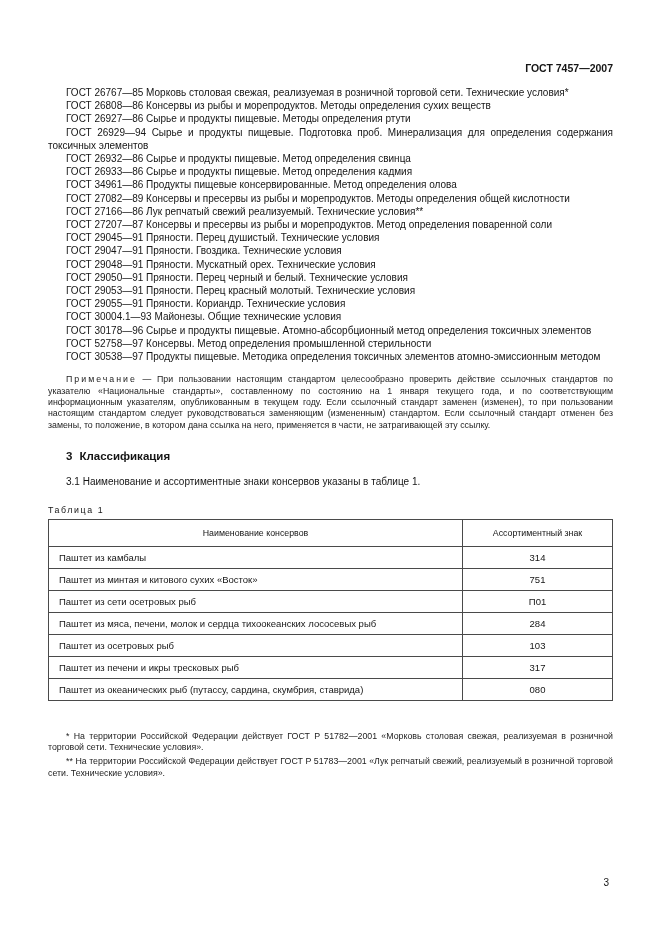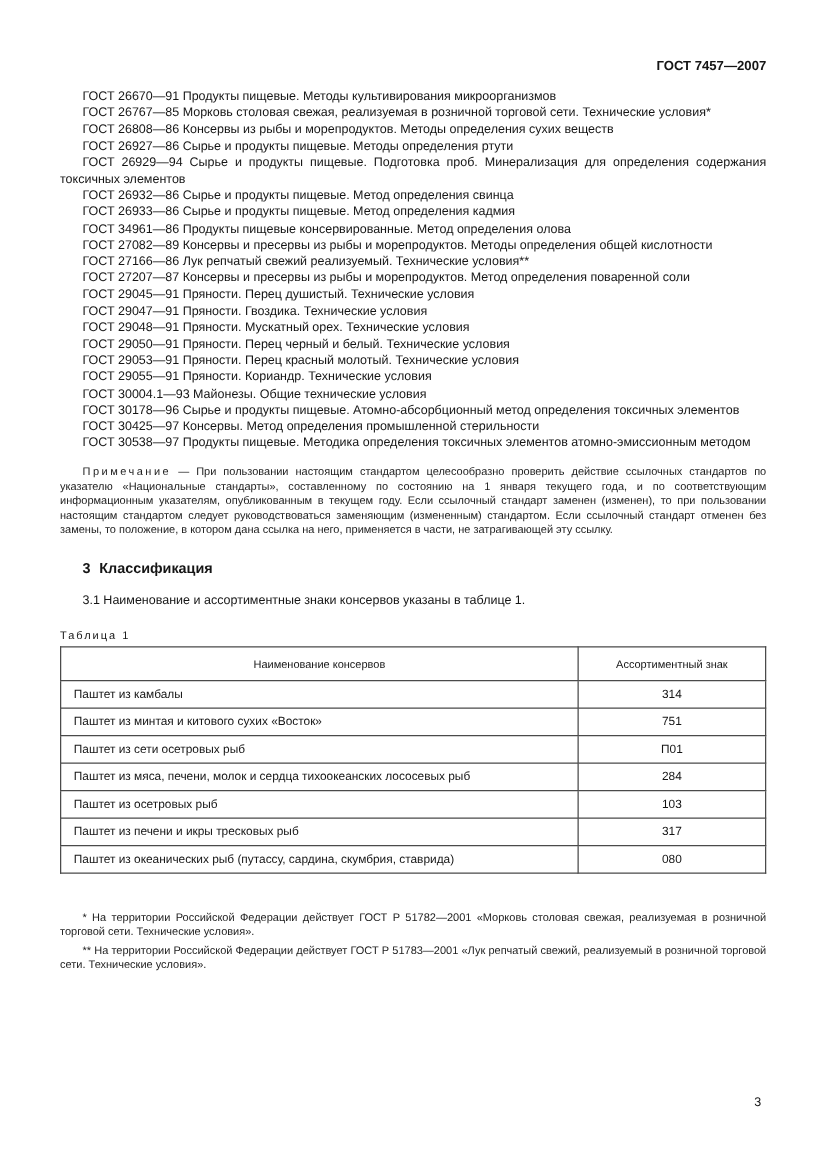--- a/index.html
+++ b/index.html
@@ -7,21 +7,21 @@
   body {
     width: 661px; height: 936px;
     background: #ffffff;
     font-family: "Liberation Sans", sans-serif;
     color: #151515;
   }
   .page {
     position: relative;
     width: 661px; height: 936px;
     overflow: hidden;
-    padding: 47px 48px 0 48px;
+    padding: 62px 48px 0 48px;
     background: #ffffff;
   }
   .doc-header {
     text-align: right;
     font-weight: bold;
     font-size: 10.5px;
     margin-bottom: 12px;
   }
   .refs { }
   .ref {
@@ -98,40 +98,39 @@
   }
 </style>
 </head>
 <body>
 
 <div class="page">
 
   <div class="doc-header">ГОСТ 7457—2007</div>
 
   <div class="refs">
-    <p class="ref">ГОСТ 26670—91 Продукты пищевые. Методы культивирования микроорганизмов</p>
     <p class="ref">ГОСТ 26767—85 Морковь столовая свежая, реализуемая в розничной торговой сети. Технические условия*</p>
     <p class="ref">ГОСТ 26808—86 Консервы из рыбы и морепродуктов. Методы определения сухих веществ</p>
     <p class="ref">ГОСТ 26927—86 Сырье и продукты пищевые. Методы определения ртути</p>
     <p class="ref">ГОСТ 26929—94 Сырье и продукты пищевые. Подготовка проб. Минерализация для определения содержания токсичных элементов</p>
     <p class="ref">ГОСТ 26932—86 Сырье и продукты пищевые. Метод определения свинца</p>
     <p class="ref">ГОСТ 26933—86 Сырье и продукты пищевые. Метод определения кадмия</p>
     <p class="ref">ГОСТ 34961—86 Продукты пищевые консервированные. Метод определения олова</p>
     <p class="ref">ГОСТ 27082—89 Консервы и пресервы из рыбы и морепродуктов. Методы определения общей кислотности</p>
     <p class="ref">ГОСТ 27166—86 Лук репчатый свежий реализуемый. Технические условия**</p>
     <p class="ref">ГОСТ 27207—87 Консервы и пресервы из рыбы и морепродуктов. Метод определения поваренной соли</p>
     <p class="ref">ГОСТ 29045—91 Пряности. Перец душистый. Технические условия</p>
     <p class="ref">ГОСТ 29047—91 Пряности. Гвоздика. Технические условия</p>
     <p class="ref">ГОСТ 29048—91 Пряности. Мускатный орех. Технические условия</p>
     <p class="ref">ГОСТ 29050—91 Пряности. Перец черный и белый. Технические условия</p>
     <p class="ref">ГОСТ 29053—91 Пряности. Перец красный молотый. Технические условия</p>
     <p class="ref">ГОСТ 29055—91 Пряности. Кориандр. Технические условия</p>
     <p class="ref">ГОСТ 30004.1—93 Майонезы. Общие технические условия</p>
     <p class="ref">ГОСТ 30178—96 Сырье и продукты пищевые. Атомно-абсорбционный метод определения токсичных элементов</p>
-    <p class="ref">ГОСТ 30425—97 Консервы. Метод определения промышленной стерильности</p>
+    <p class="ref">ГОСТ 52758—97 Консервы. Метод определения промышленной стерильности</p>
     <p class="ref">ГОСТ 30538—97 Продукты пищевые. Методика определения токсичных элементов атомно-эмиссионным методом</p>
   </div>
 
   <p class="note"><span class="note-label">Примечание</span><span> — При пользовании настоящим стандартом целесообразно проверить действие ссылочных стандартов по указателю «Национальные стандарты», составленному по состоянию на 1 января текущего года, и по соответствующим информационным указателям, опубликованным в текущем году. Если ссылочный стандарт заменен (изменен), то при пользовании настоящим стандартом следует руководствоваться заменяющим (измененным) стандартом. Если ссылочный стандарт отменен без замены, то положение, в котором дана ссылка на него, применяется в части, не затрагивающей эту ссылку.</span></p>
 
   <h2 class="section"><span class="sec-num">3</span><span>Классификация</span></h2>
 
   <p class="para-31">3.1 Наименование и ассортиментные знаки консервов указаны в таблице 1.</p>
 
   <div class="table-caption">Таблица 1</div>

